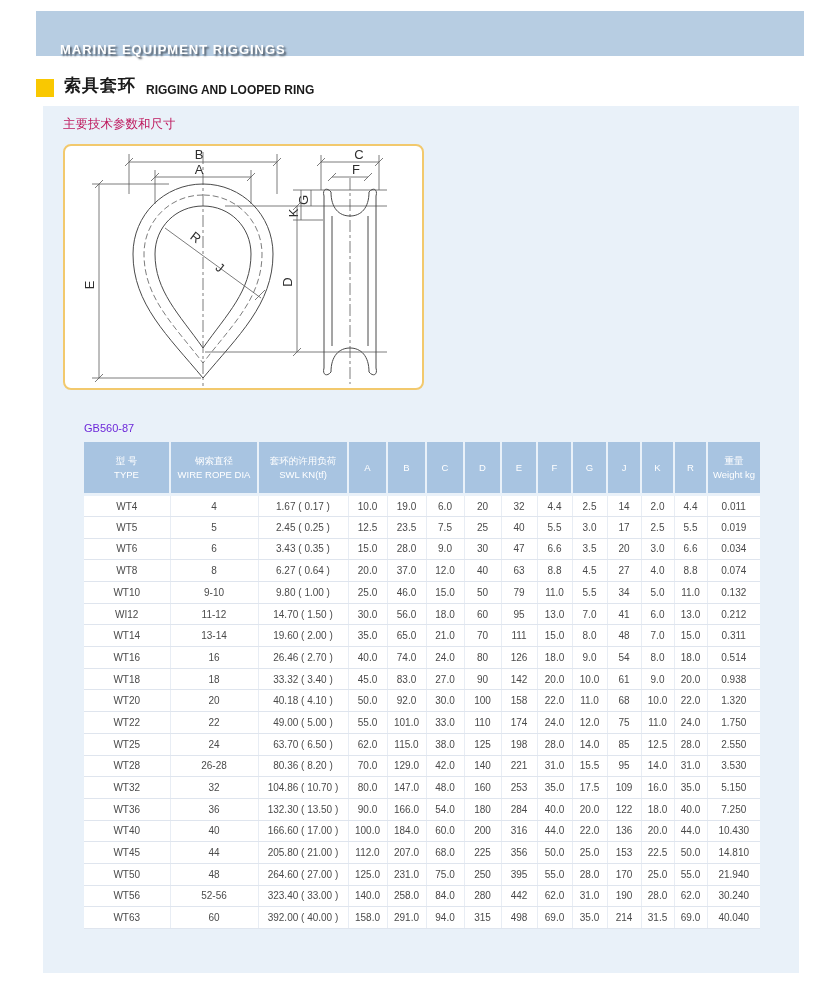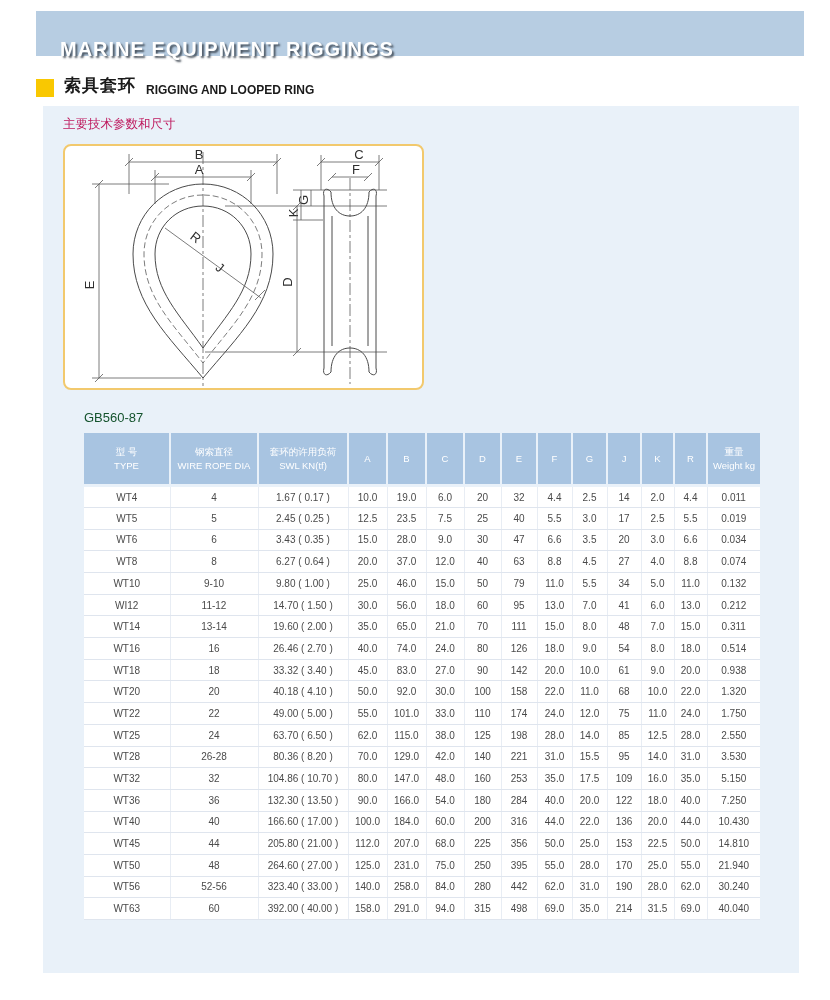--- a/index.html
+++ b/index.html
@@ -12,21 +12,21 @@
     position:absolute;left:36px;top:11px;width:768px;height:45px;
     background:#b7cde2;display:flex;align-items:center;padding-left:24px;
     box-sizing:border-box;gap:14px;
   }
   .banner .zh{
     font-size:27px;font-weight:bold;color:#ffffff;letter-spacing:3px;
     text-shadow:2px 2px 2px rgba(55,65,75,.85), 1px 1px 1px rgba(55,65,75,.6);
     white-space:nowrap;
   }
   .banner .en{
-    font-size:20px;font-weight:bold;color:#ffffff;letter-spacing:1px;
+    font-size:13px;font-weight:bold;color:#ffffff;letter-spacing:1px;
     text-shadow:2px 2px 2px rgba(55,65,75,.85);white-space:nowrap;padding-top:4px;margin-top:28px;
   }
   
   .section{
     position:absolute;left:36px;top:74px;display:flex;align-items:flex-end;gap:10px;
   }
   .section .bullet{width:18px;height:18px;background:#f9c801;}
   .section .zh{font-size:17px;font-weight:bold;color:#1a1a1a;letter-spacing:1px;}
   .section .en{font-size:12px;font-weight:bold;color:#1a1a1a;padding-top:3px;}
   
@@ -39,21 +39,21 @@
   .diagram-box{
     margin-top:10px;width:361px;height:246px;background:#ffffff;
     border:2px solid #f2c96d;border-radius:8px;box-sizing:border-box;
   }
   .diagram-box svg{display:block;width:100%;height:100%;}
   svg .ln{stroke:#4a4a4a;stroke-width:1;fill:none;}
   svg .thin{stroke:#5a5a5a;stroke-width:.8;fill:none;}
   svg .dash{stroke-dasharray:6 3;}
   svg .dashdot{stroke-dasharray:12 3 3 3;}
   svg text{font-family:"Liberation Sans", sans-serif;font-size:13px;fill:#2f2f2f;}
-  .gb{font-size:13px;color:#14532d;margin:20px 0 8px 21px;}
+  .gb{font-size:11px;color:#6d28d9;margin:32px 0 8px 21px;}
   
   table.spec{
     border-collapse:collapse;table-layout:fixed;width:676px;margin-left:21px;
     background:transparent;
   }
   table.spec th{
     background:#a8c4e1;color:#ffffff;font-weight:normal;font-size:9.5px;
     line-height:1.4;height:53px;text-align:center;vertical-align:middle;
     border-right:2px solid #e9f1f9;border-bottom:3px solid #e9f1f9;
     padding:2px 1px;box-sizing:border-box;overflow:hidden;

